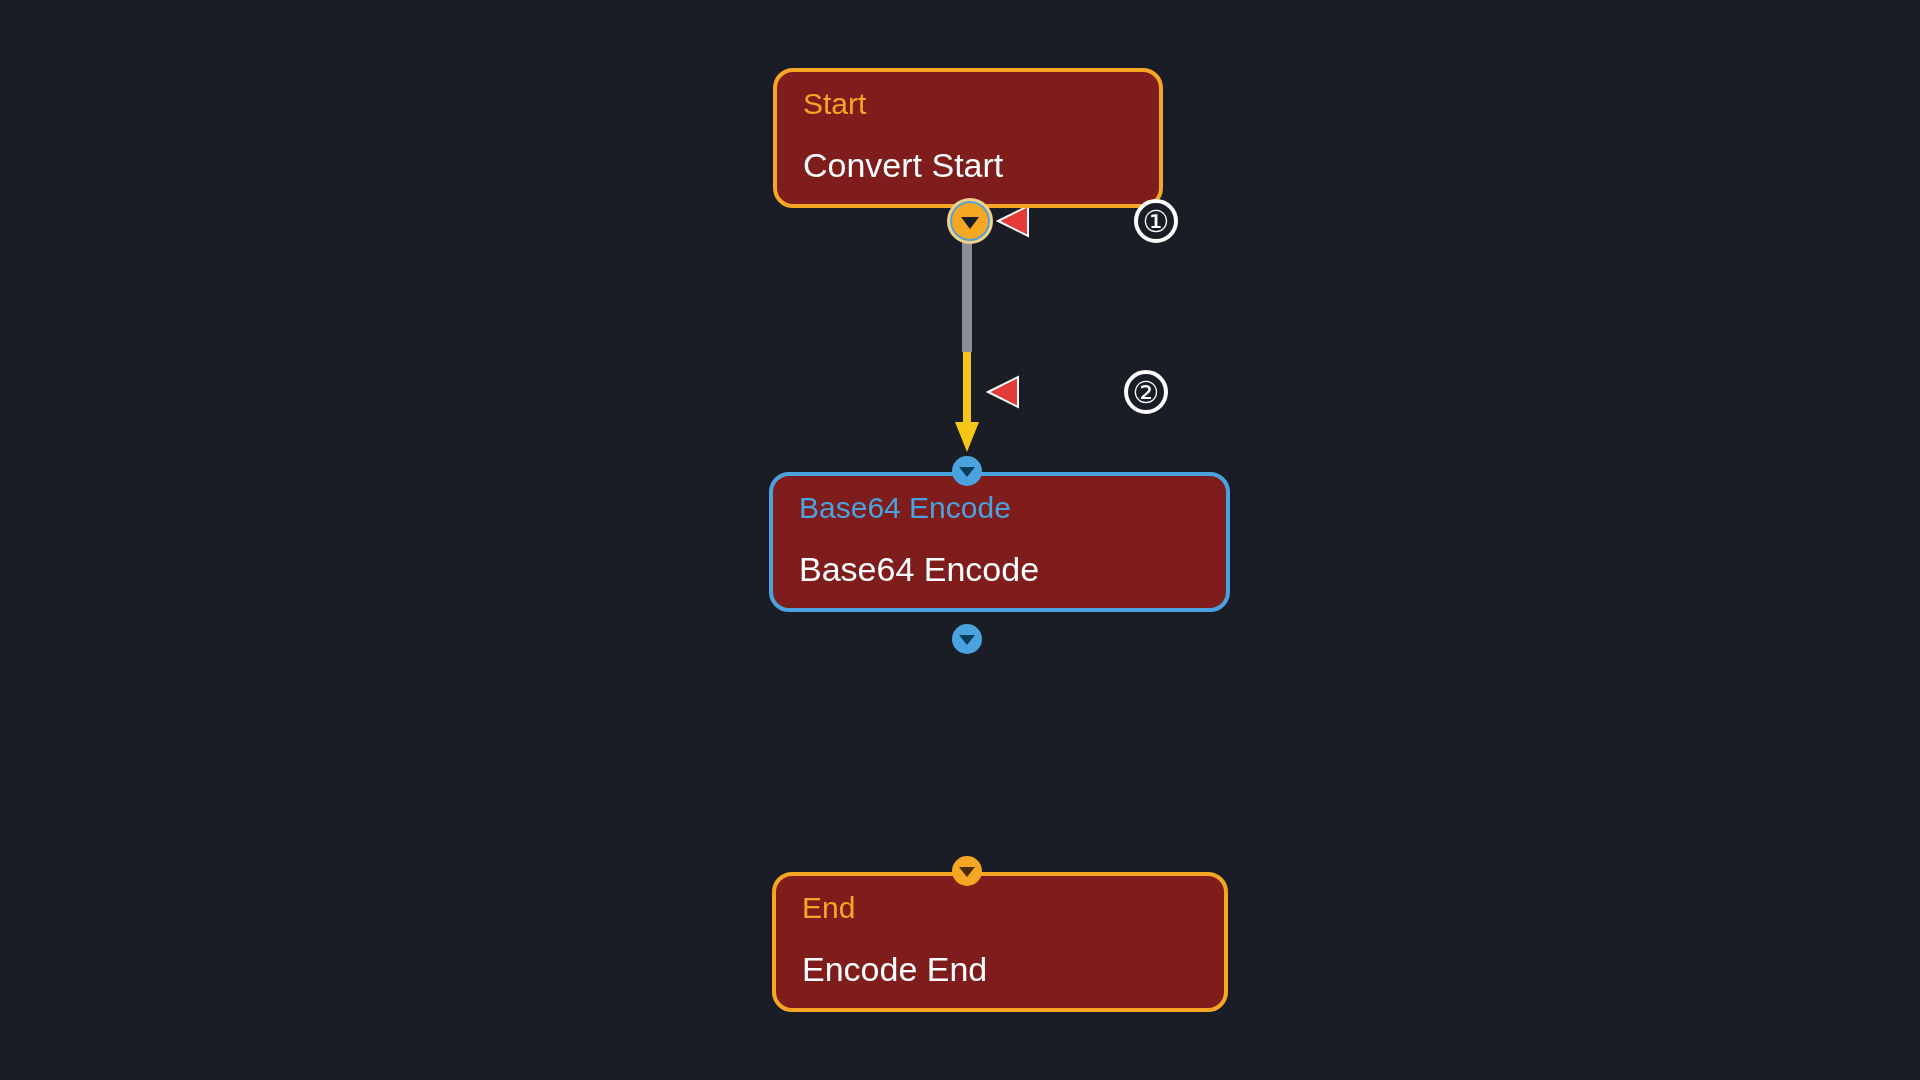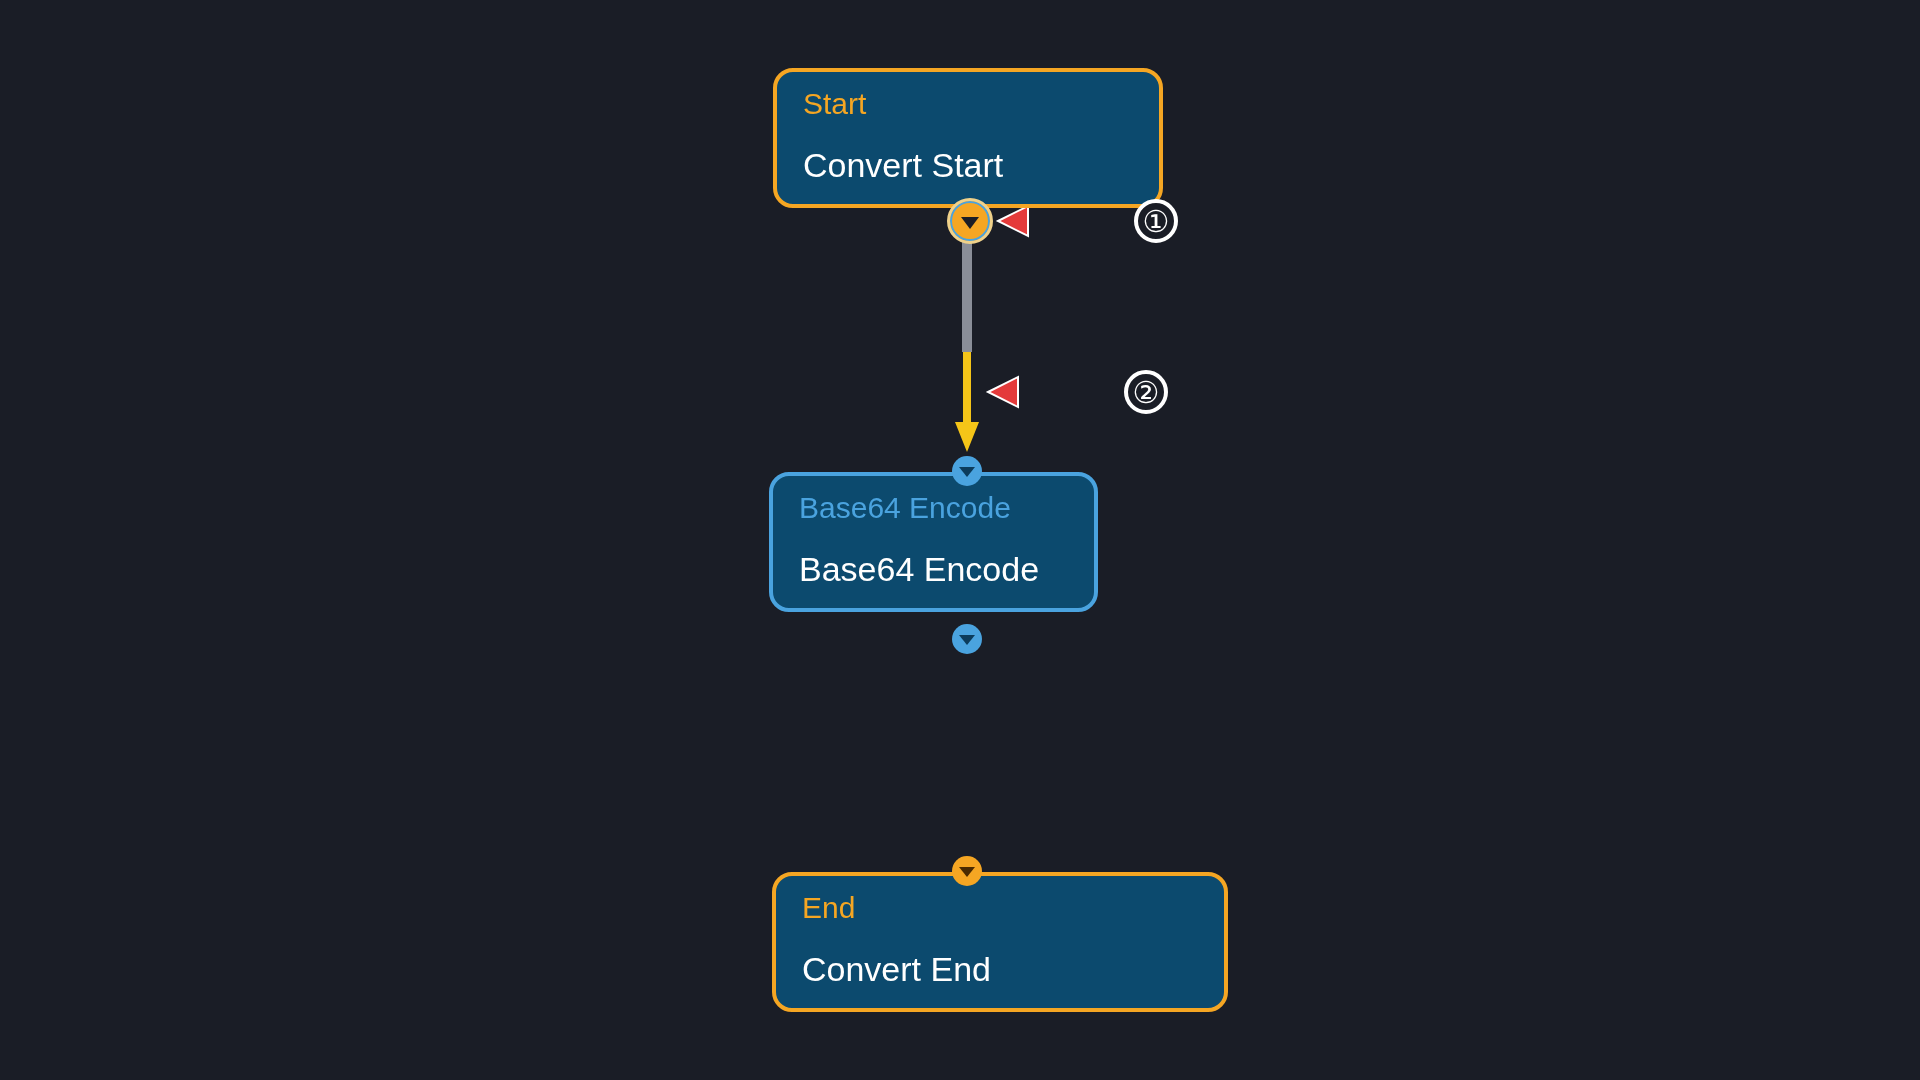--- a/index.html
+++ b/index.html
@@ -12,21 +12,21 @@
     overflow: hidden;
   }
   .canvas {
     position: relative;
     width: 1920px;
     height: 1080px;
   }
   .node {
     position: absolute;
     border-radius: 20px;
-    background: #0c4a6e;
+    background: #7f1d1d;
     border-width: 4px;
     border-style: solid;
     box-sizing: border-box;
     padding: 14px 26px 18px 26px;
   }
   .node-orange { border-color: #f5a623; }
   .node-blue   { border-color: #4aa3df; }
   .node-label {
     font-size: 30px;
     line-height: 1.2;
@@ -144,36 +144,36 @@
 
   <div class="node node-orange" style="left:773px; top:68px; width:390px;">
     <div class="node-label">Start</div>
     <div class="node-title">Convert Start</div>
   </div>
 
   <div class="port port-out-selected" style="left:947px; top:198px;">
     <div class="port-triangle-dark"></div>
   </div>
 
-  <div class="node node-blue" style="left:769px; top:472px; width:329px;">
+  <div class="node node-blue" style="left:769px; top:472px; width:461px;">
     <div class="node-label">Base64 Encode</div>
     <div class="node-title">Base64 Encode</div>
   </div>
 
   <div class="port port-blue" style="left:952px; top:456px;">
     <div class="port-triangle-cyan"></div>
   </div>
 
   <div class="port port-blue" style="left:952px; top:624px;">
     <div class="port-triangle-cyan"></div>
   </div>
 
   <div class="node node-orange" style="left:772px; top:872px; width:456px;">
     <div class="node-label">End</div>
-    <div class="node-title">Convert End</div>
+    <div class="node-title">Encode End</div>
   </div>
 
   <div class="port port-orange" style="left:952px; top:856px;">
     <div class="port-triangle-brown"></div>
   </div>
 
   <div class="annotation" style="left:1134px; top:199px;">
     <div class="annotation-badge">①</div>
   </div>
   <div class="annotation" style="left:1124px; top:370px;">

